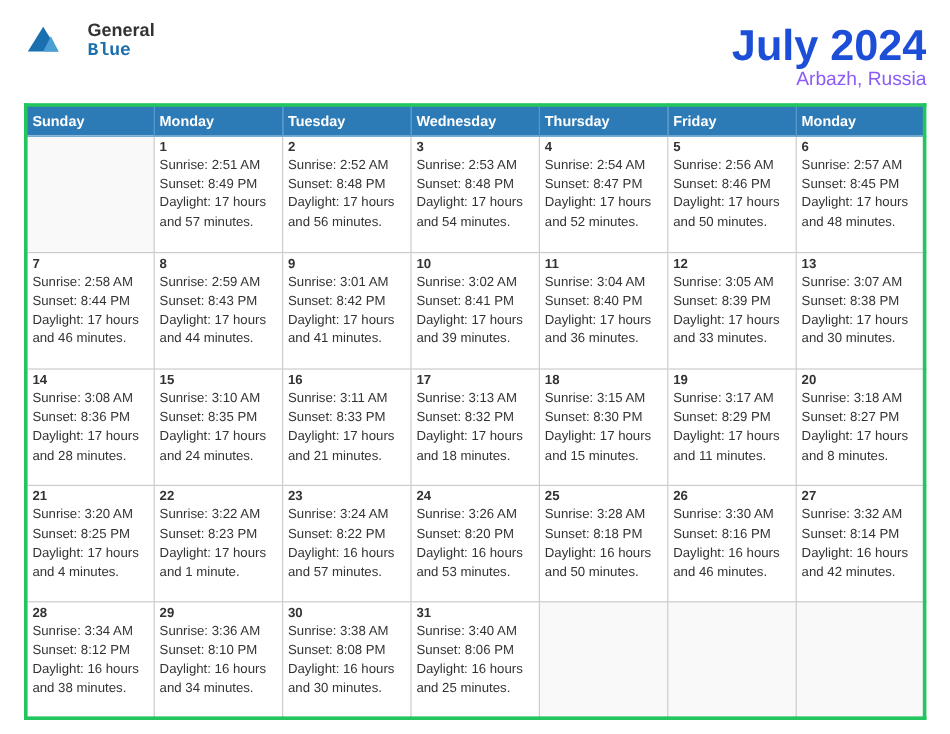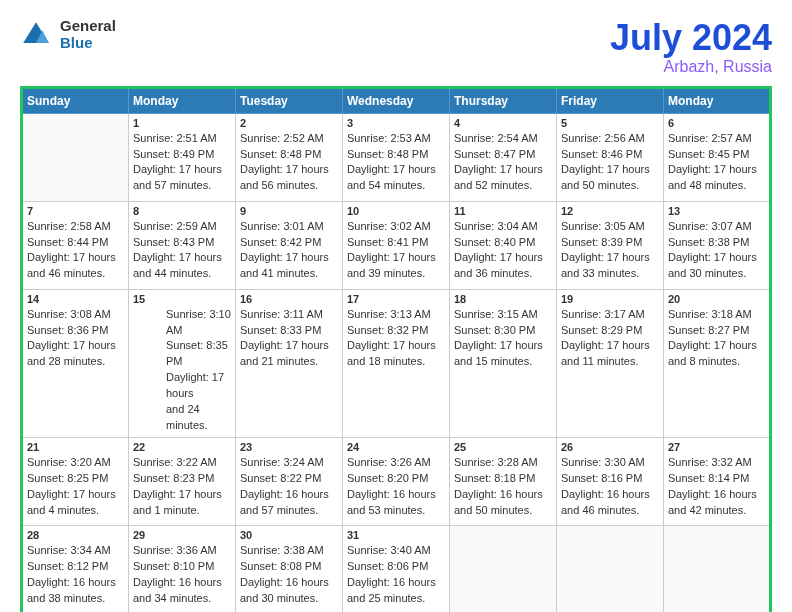--- a/index.html
+++ b/index.html
@@ -19,36 +19,37 @@
     }
     .header {
       display: flex;
       align-items: flex-start;
       justify-content: space-between;
       margin-bottom: 10px;
     }
     .logo {
       display: flex;
       align-items: center;
-      gap: 8px;
+      gap: 21px;
     }
     .logo-text {
       display: flex;
       flex-direction: column;
       line-height: 1.1;
     }
     .logo-general {
       font-size: 15px;
       font-weight: bold;
       color: #333;
     }
     .logo-blue {
       font-size: 15px;
       font-weight: bold;
       color: #1a6faf;
+      font-family: Liberation Mono, monospace;
     }
     .logo-icon {
       width: 32px;
       height: 32px;
     }
     .title-block {
       text-align: right;
     }
     .title-month {
       font-size: 36px;
@@ -230,21 +231,21 @@
         <tr>
           <td>
             <div class="day-number">14</div>
             <div class="day-info" style="white-space: pre-line;">Sunrise: 3:08 AM
 Sunset: 8:36 PM
 Daylight: 17 hours
 and 28 minutes.</div>
           </td>
           <td>
             <div class="day-number">15</div>
-            <div class="day-info" style="white-space: pre-line; margin-left: 33px;">Sunrise: 3:10 AM
+            <div class="day-info" style="white-space: pre-line;">Sunrise: 3:10 AM
 Sunset: 8:35 PM
 Daylight: 17 hours
 and 24 minutes.</div>
           </td>
           <td>
             <div class="day-number">16</div>
             <div class="day-info" style="white-space: pre-line;">Sunrise: 3:11 AM
 Sunset: 8:33 PM
 Daylight: 17 hours
 and 21 minutes.</div>

